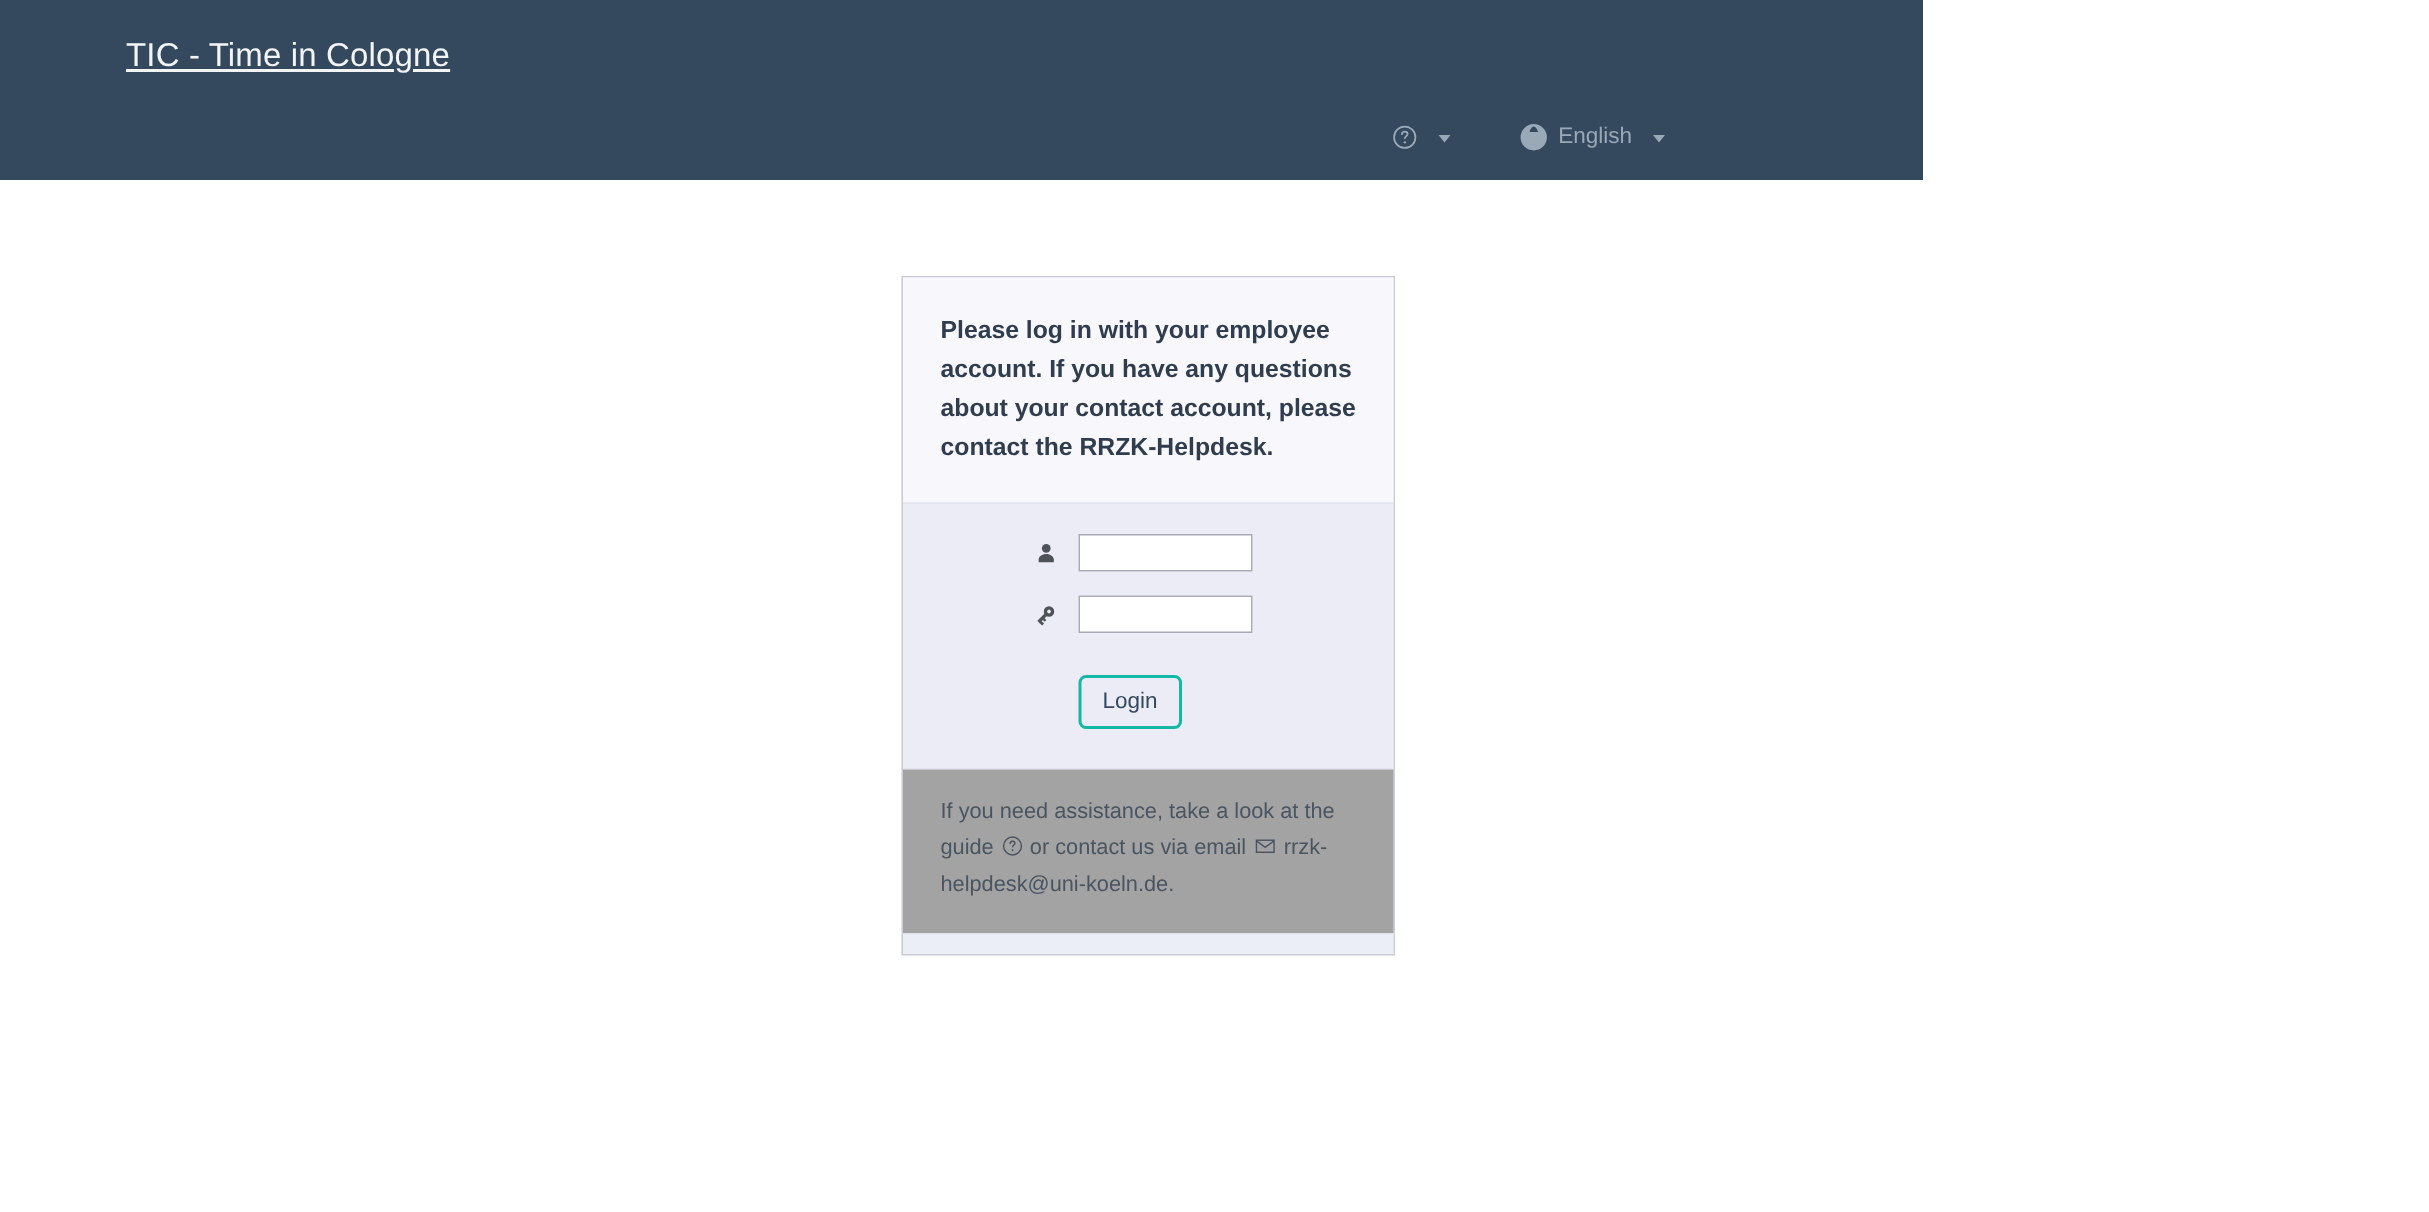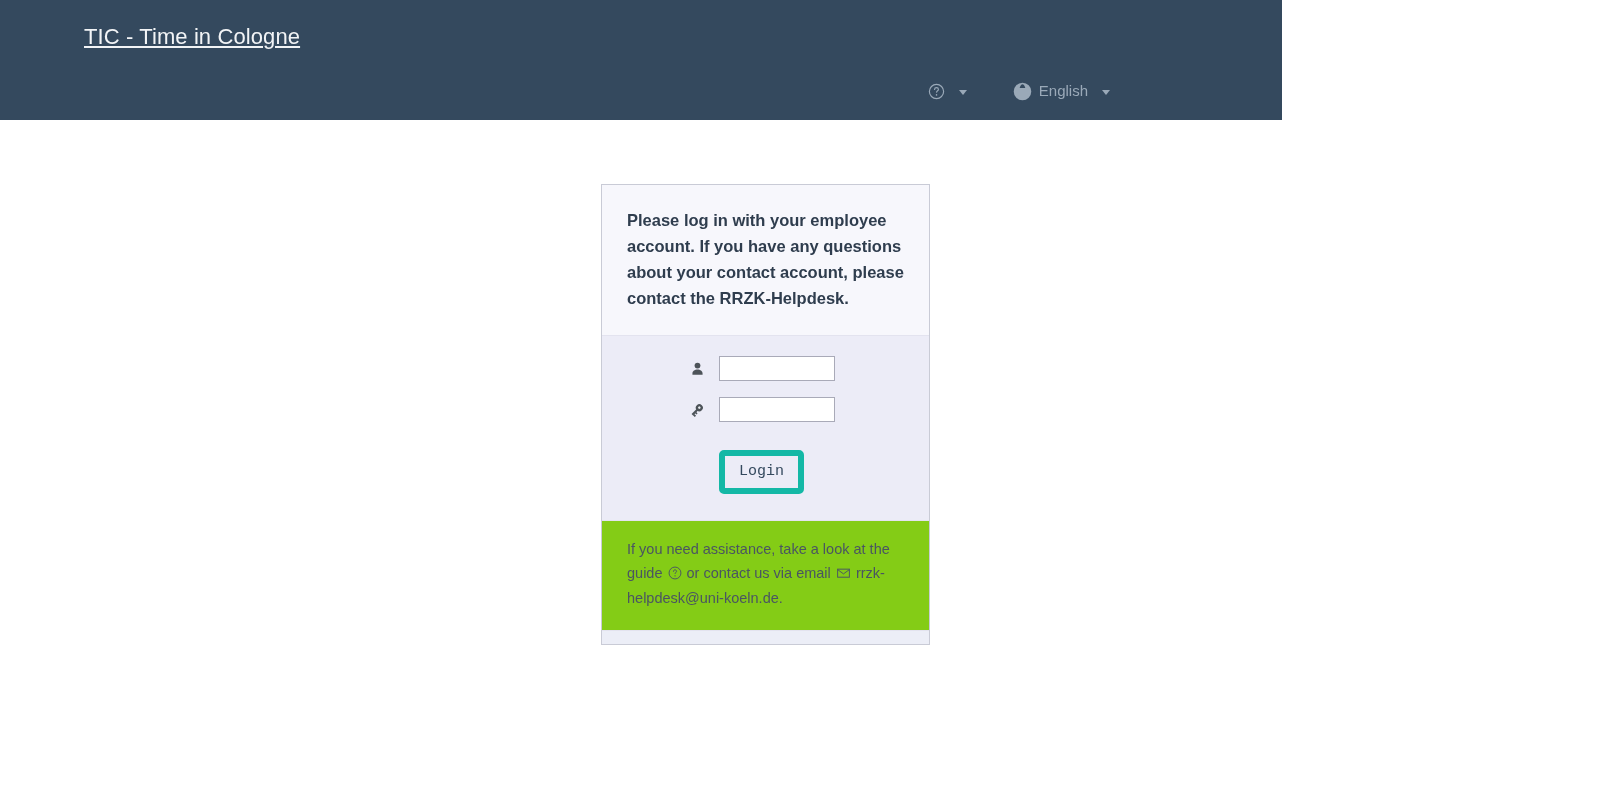--- a/index.html
+++ b/index.html
@@ -134,32 +134,32 @@
     font-weight: bold;
     color: #54595e;
     line-height: 18px;
   }
   .button-row {
     display: flex;
     padding-left: 117px;
     margin-top: 28px;
   }
   .btn-login {
-    border: 6px solid #14b8a6;
+    border: 2px solid #14b8a6;
     border-radius: 5px;
     background: transparent;
     color: #34495e;
-    font-family: Liberation Mono, monospace;
+    font-family: Liberation Sans, sans-serif;
     font-size: 15px;
     line-height: 18px;
     padding: 7px 14px;
     cursor: pointer;
   }
   .card-footer {
-    background: #84cc16;
+    background: #a3a3a3;
     padding: 17px 25px 19px 25px;
   }
   .card-footer .assist {
     font-size: 14.5px;
     line-height: 23.5px;
     color: #4a5562;
     margin: 0;
   }
   .inline-icon {
     display: inline-block;

